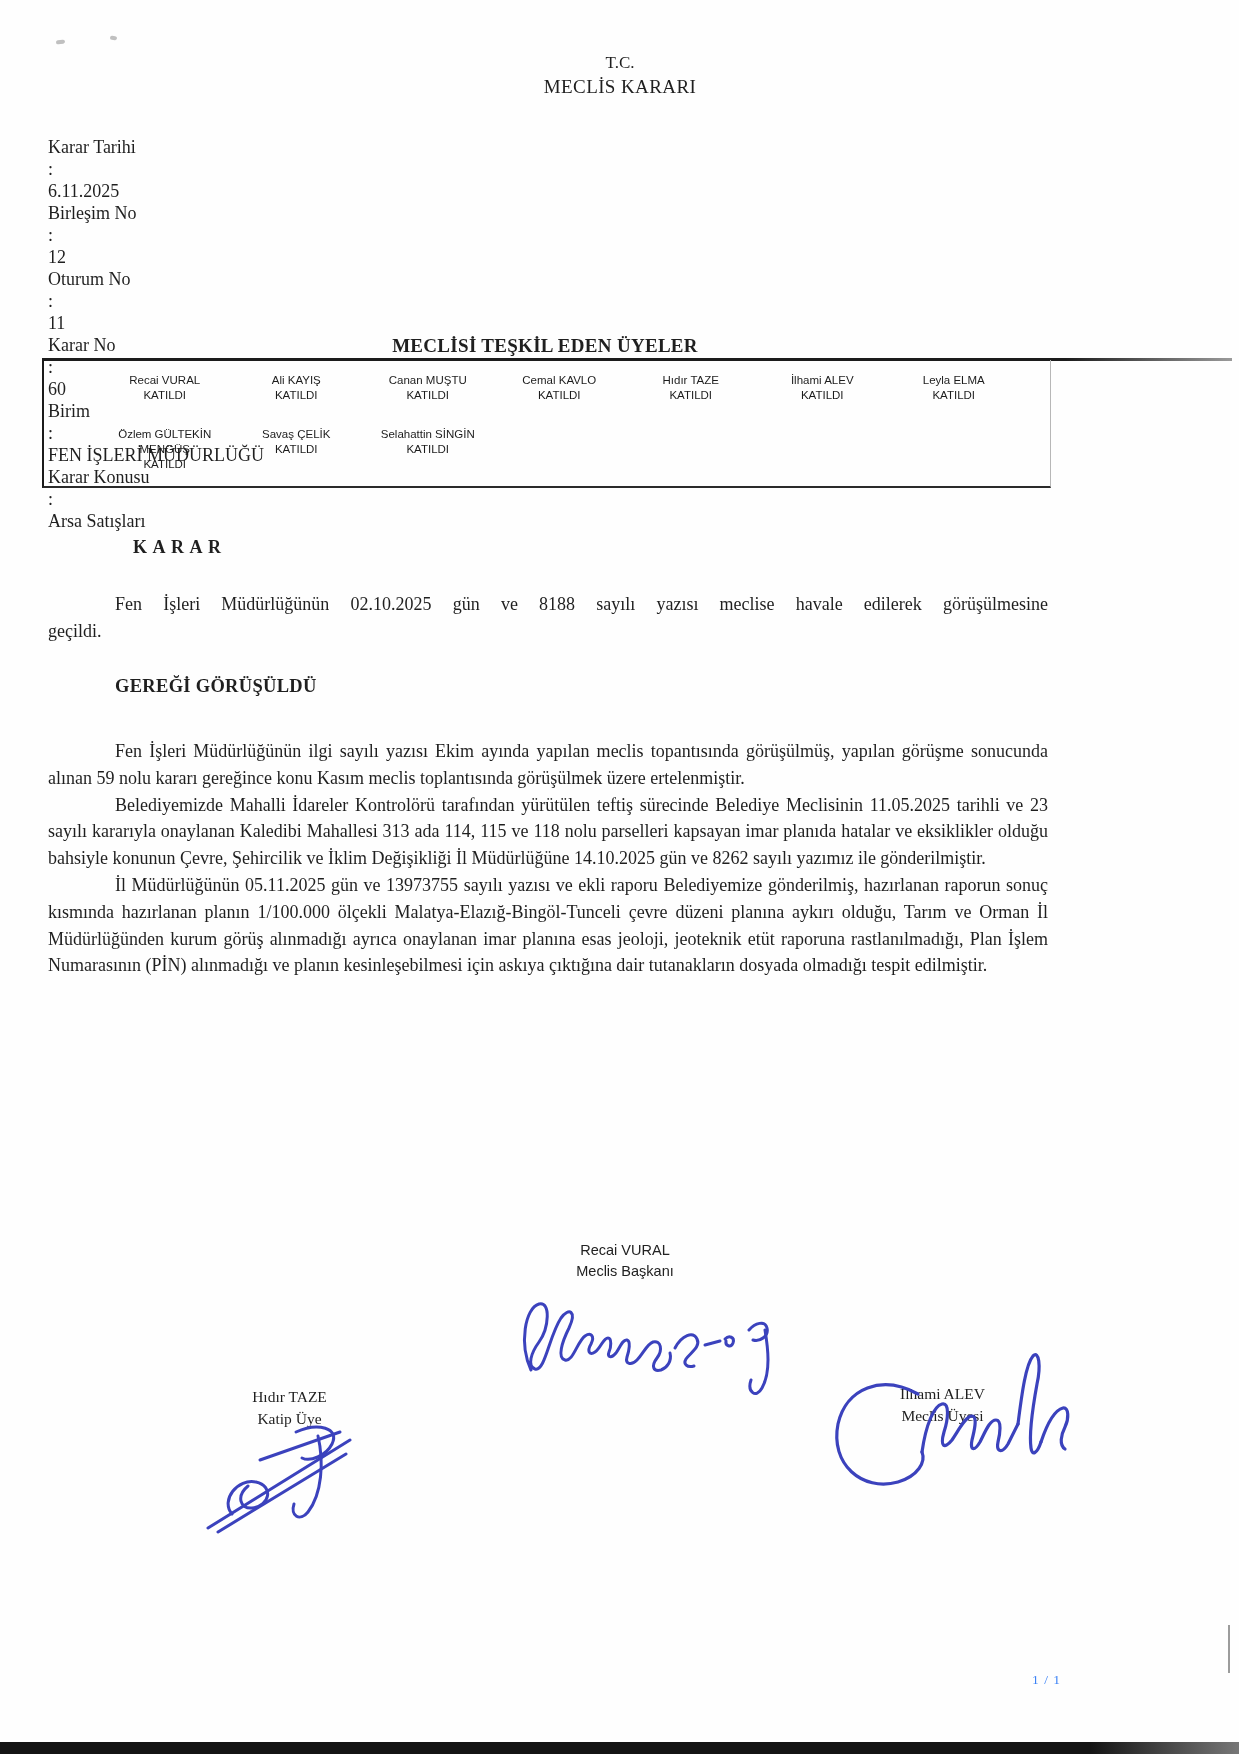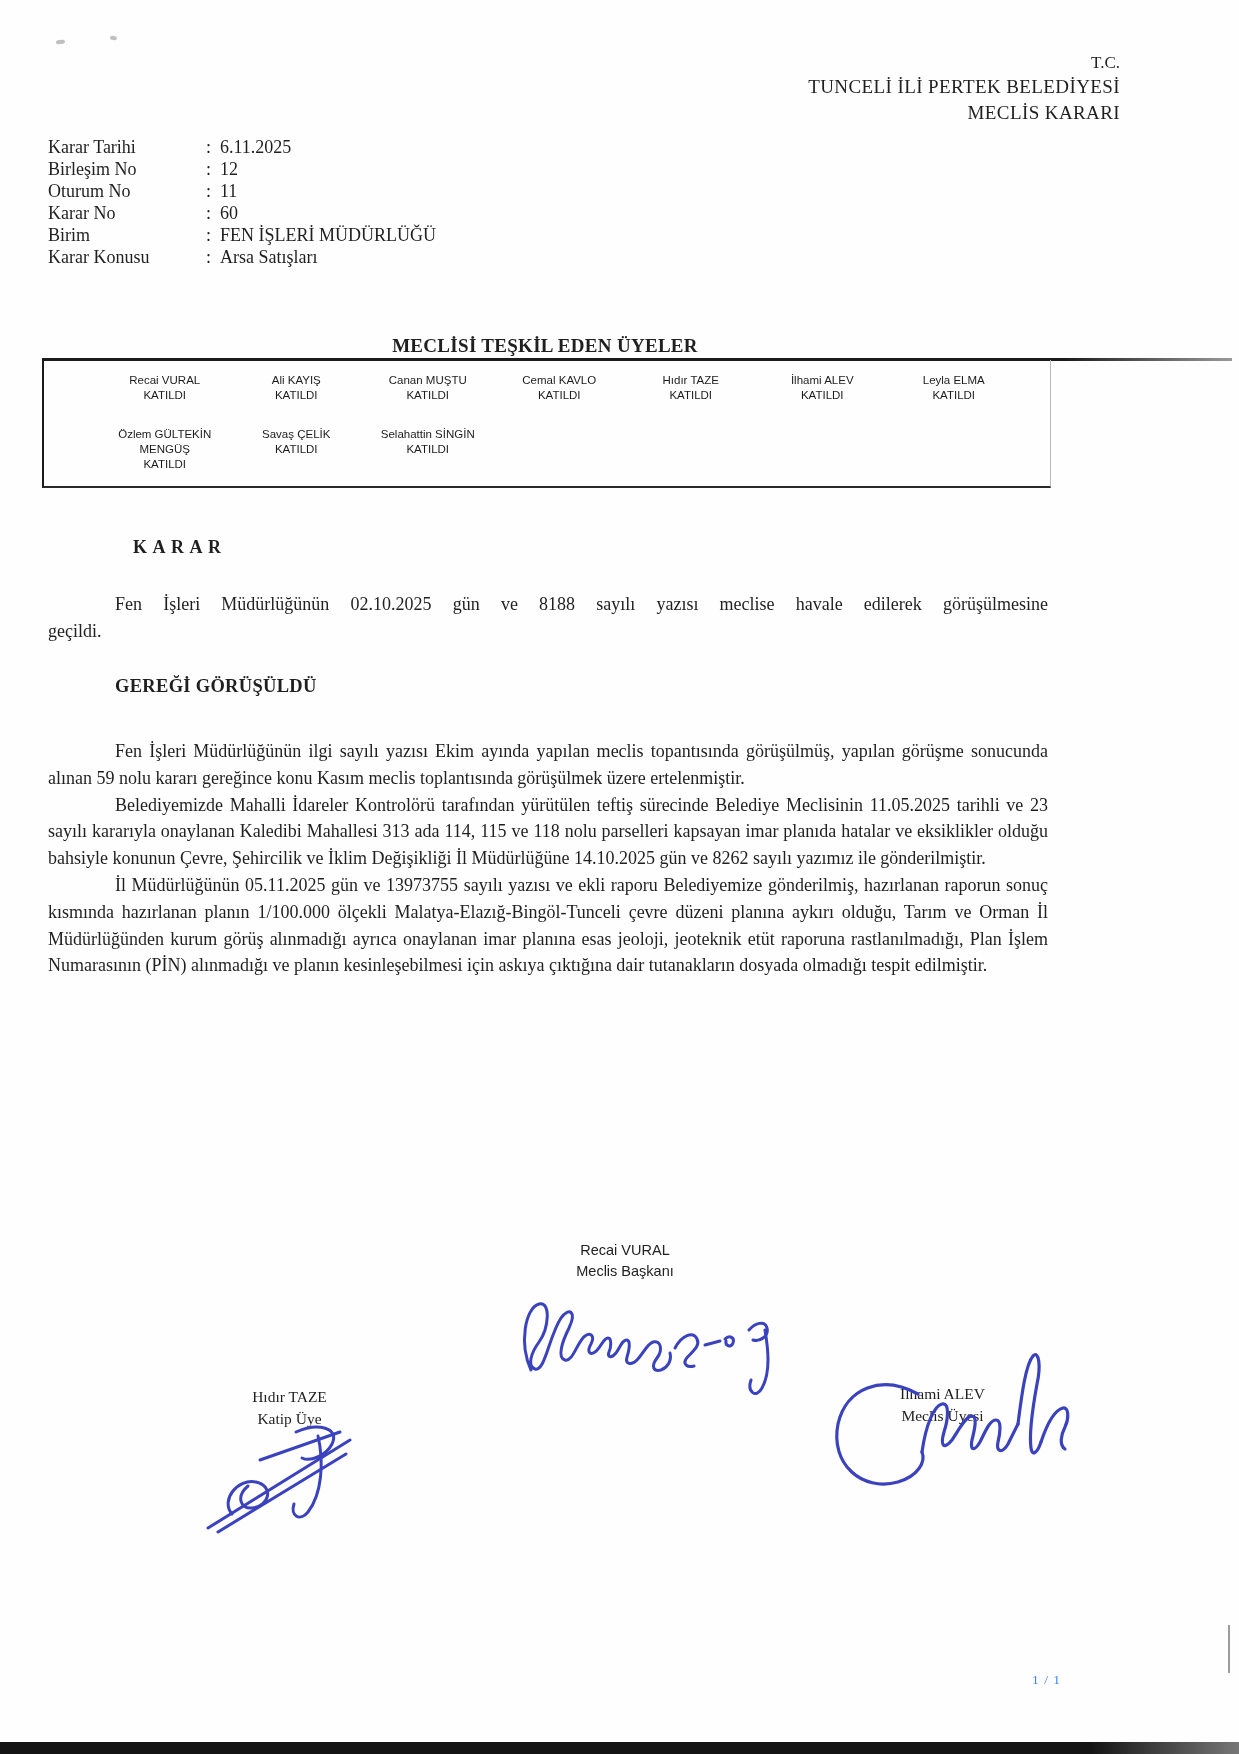--- a/index.html
+++ b/index.html
@@ -2,27 +2,27 @@
 <html><head>
 <meta charset="utf-8">
 <style>
   html,body{margin:0;padding:0;background:#e8e8e8;}
   .page{
     position:relative;width:1239px;height:1754px;margin:0 auto;
     background:#fefefe;overflow:hidden;
     font-family:"Liberation Serif", serif;color:#1f1f1f;
   }
   
-  .doc-header{position:absolute;top:52px;left:120px;width:1000px;text-align:right;line-height:1.32;}
+  .doc-header{position:absolute;top:52px;left:120px;width:1000px;text-align:center;line-height:1.32;}
   .doc-header .l1{font-size:17px;}
   .doc-header .l2{font-size:19px;letter-spacing:.4px;}
   .doc-header .l3{font-size:19px;letter-spacing:.4px;}
   
   .meta{position:absolute;top:136px;left:48px;font-size:18px;line-height:22px;}
-  .meta .row{display:flex;}
+  .meta .row{display:flex;flex-direction:column;}
   .meta .lbl{width:158px;}
   .meta .colon{width:14px;text-align:left;}
   
   .members-title{position:absolute;top:335px;left:42px;width:1006px;text-align:center;
     font-weight:bold;font-size:19px;letter-spacing:.3px;}
   .top-rule{position:absolute;top:358px;left:42px;width:1190px;height:3px;
     background:linear-gradient(to right,#1c1c1c 86%,#9a9a9a);}
   .members-box{position:absolute;top:360px;left:42px;width:1006px;height:126px;
     border-left:2px solid #1b1b1b;border-bottom:2px solid #2a2a2a;border-right:1px solid #b7b7b7;
     font-family:"Liberation Sans", sans-serif;font-size:11.5px;color:#1c1c1c;}
@@ -59,21 +59,20 @@
 </head>
 <body>
 
 <div class="page">
 
   <div class="speck a"></div>
   <div class="speck b"></div>
 
   <div class="doc-header">
     <div class="l1">T.C.</div>
-    <div class="l2">TUNCELİ İLİ PERTEK BELEDİYESİ</div>
     <div class="l3">MECLİS KARARI</div>
   </div>
 
   <div class="meta">
     <div class="row">
       <span class="lbl">Karar Tarihi</span>
       <span class="colon">:</span>
       <span class="val">6.11.2025</span>
     </div>
     <div class="row">

